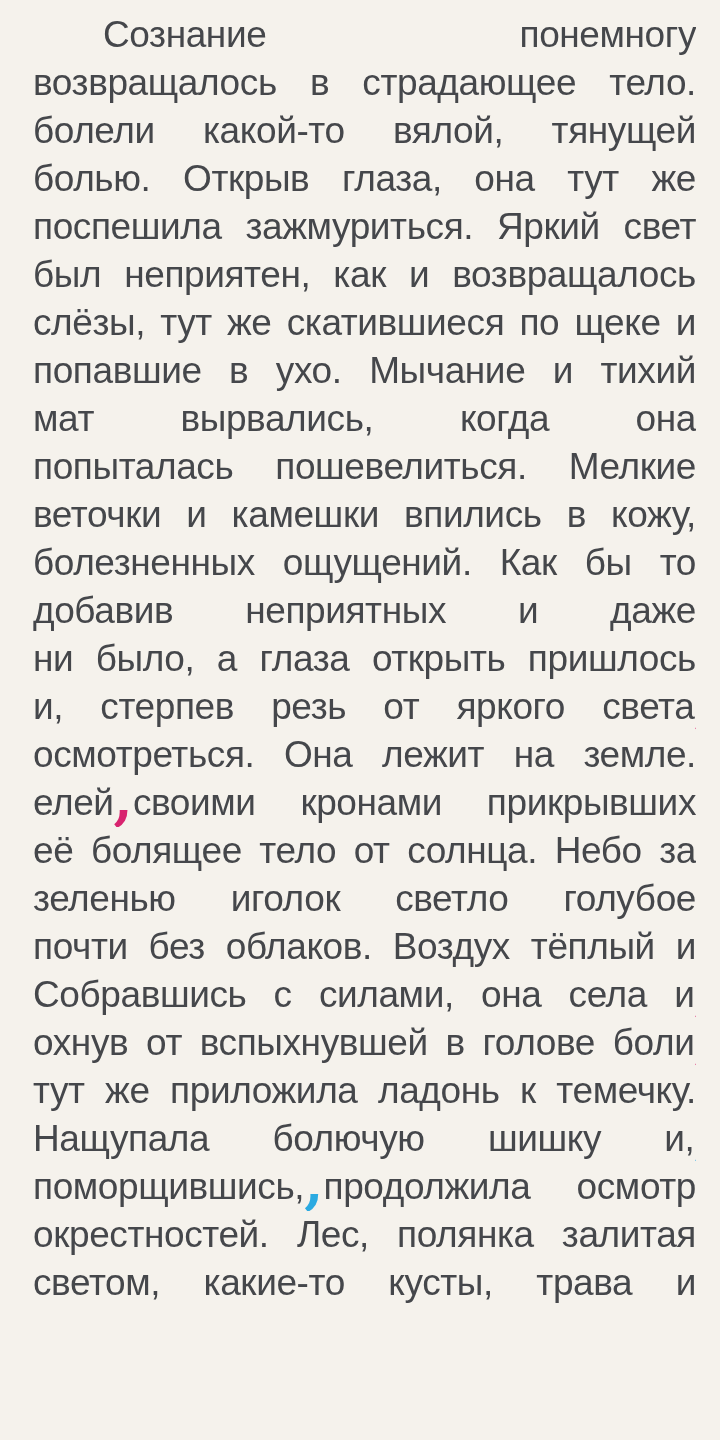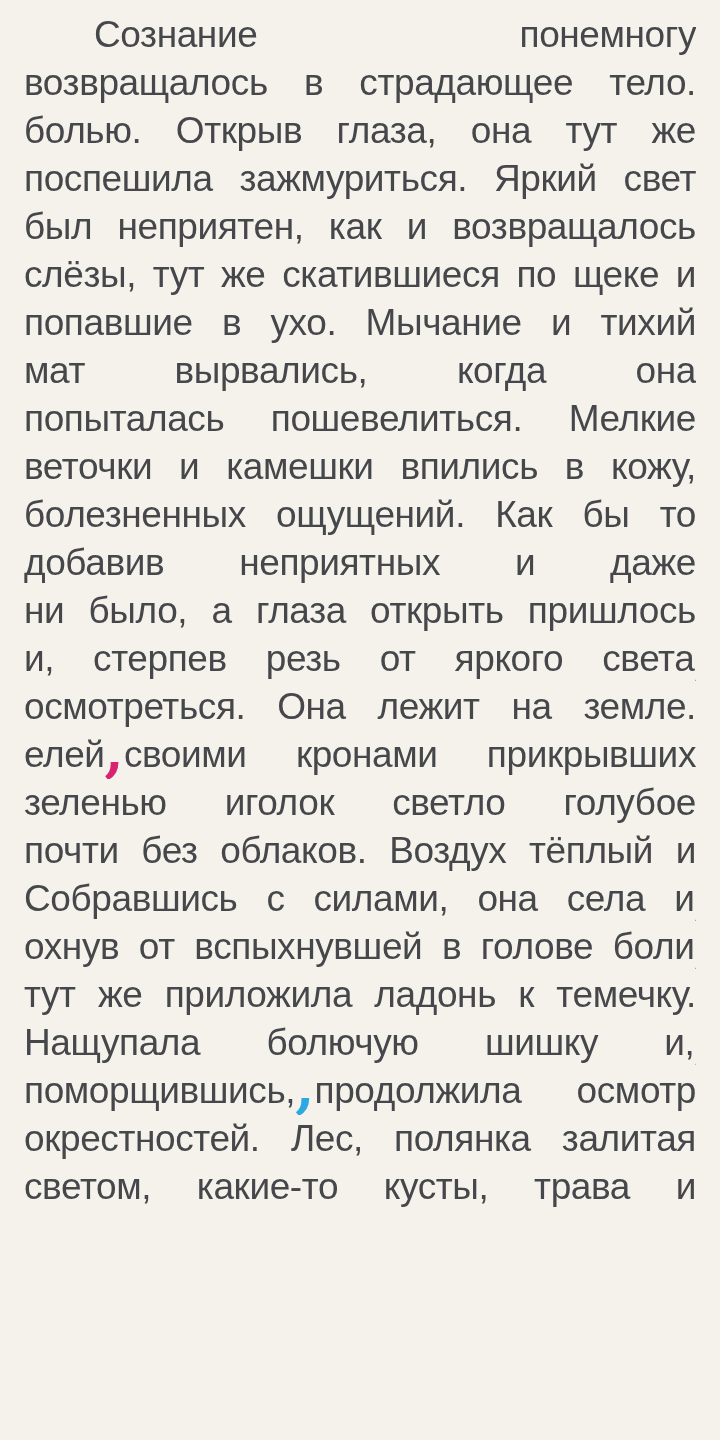--- a/index.html
+++ b/index.html
@@ -22,20 +22,21 @@
   }
   .line {
     font-size: 37px;
     line-height: 48px;
     height: 48px;
     overflow: hidden;
     color: #45474b;
     letter-spacing: -0.4px;
     text-align: justify;
     text-align-last: justify;
+    margin-left: 9px;
   }
   .line.indent {
     padding-left: 70px;
   }
   .comma {
     font-family: "DejaVu Serif", serif;
     font-weight: bold;
     font-size: 1.5em;
     line-height: 0;
     position: relative;
@@ -46,34 +47,36 @@
   .comma.blue { color: #2baae1; }
   .comma.overhang { margin-right: -0.32em; }
 </style>
 </head>
 <body>
 
 <div class="page">
   <div>
       <div class="line indent"><span>Сознание понемногу</span></div>
       <div class="line"><span>возвращалось в страдающее тело.</span></div>
+      <div class="line"><span>болели какой-то вялой, тянущей</span></div>
       <div class="line"><span>болью. Открыв глаза, она тут же</span></div>
       <div class="line"><span>поспешила зажмуриться. Яркий свет</span></div>
       <div class="line"><span>был неприятен, как и возвращалось</span></div>
       <div class="line"><span>слёзы, тут же скатившиеся по щеке и</span></div>
       <div class="line"><span>попавшие в ухо. Мычание и тихий</span></div>
       <div class="line"><span>мат вырвались, когда она</span></div>
       <div class="line"><span>попыталась пошевелиться. Мелкие</span></div>
       <div class="line"><span>веточки и камешки впились в кожу,</span></div>
       <div class="line"><span>болезненных ощущений. Как бы то</span></div>
       <div class="line"><span>добавив неприятных и даже</span></div>
       <div class="line"><span>ни было, а глаза открыть пришлось</span></div>
       <div class="line"><span>и, стерпев резь от яркого света</span><span class="comma pink overhang">,</span></div>
       <div class="line"><span>осмотреться. Она лежит на земле.</span></div>
       <div class="line"><span>елей</span><span class="comma pink">,</span><span>своими кронами прикрывших</span></div>
+      <div class="line"><span>её болящее тело от солнца. Небо за</span></div>
       <div class="line"><span>зеленью иголок светло голубое</span></div>
       <div class="line"><span>почти без облаков. Воздух тёплый и</span></div>
       <div class="line"><span>Собравшись с силами, она села и</span><span class="comma pink overhang">,</span></div>
       <div class="line"><span>охнув от вспыхнувшей в голове боли</span><span class="comma pink overhang">,</span></div>
       <div class="line"><span>тут же приложила ладонь к темечку.</span></div>
       <div class="line"><span>Нащупала болючую шишку и,</span><span class="comma blue overhang">,</span></div>
       <div class="line"><span>поморщившись,</span><span class="comma blue">,</span><span>продолжила осмотр</span></div>
       <div class="line"><span>окрестностей. Лес, полянка залитая</span></div>
       <div class="line"><span>светом, какие-то кусты, трава и</span></div>
     </div>

